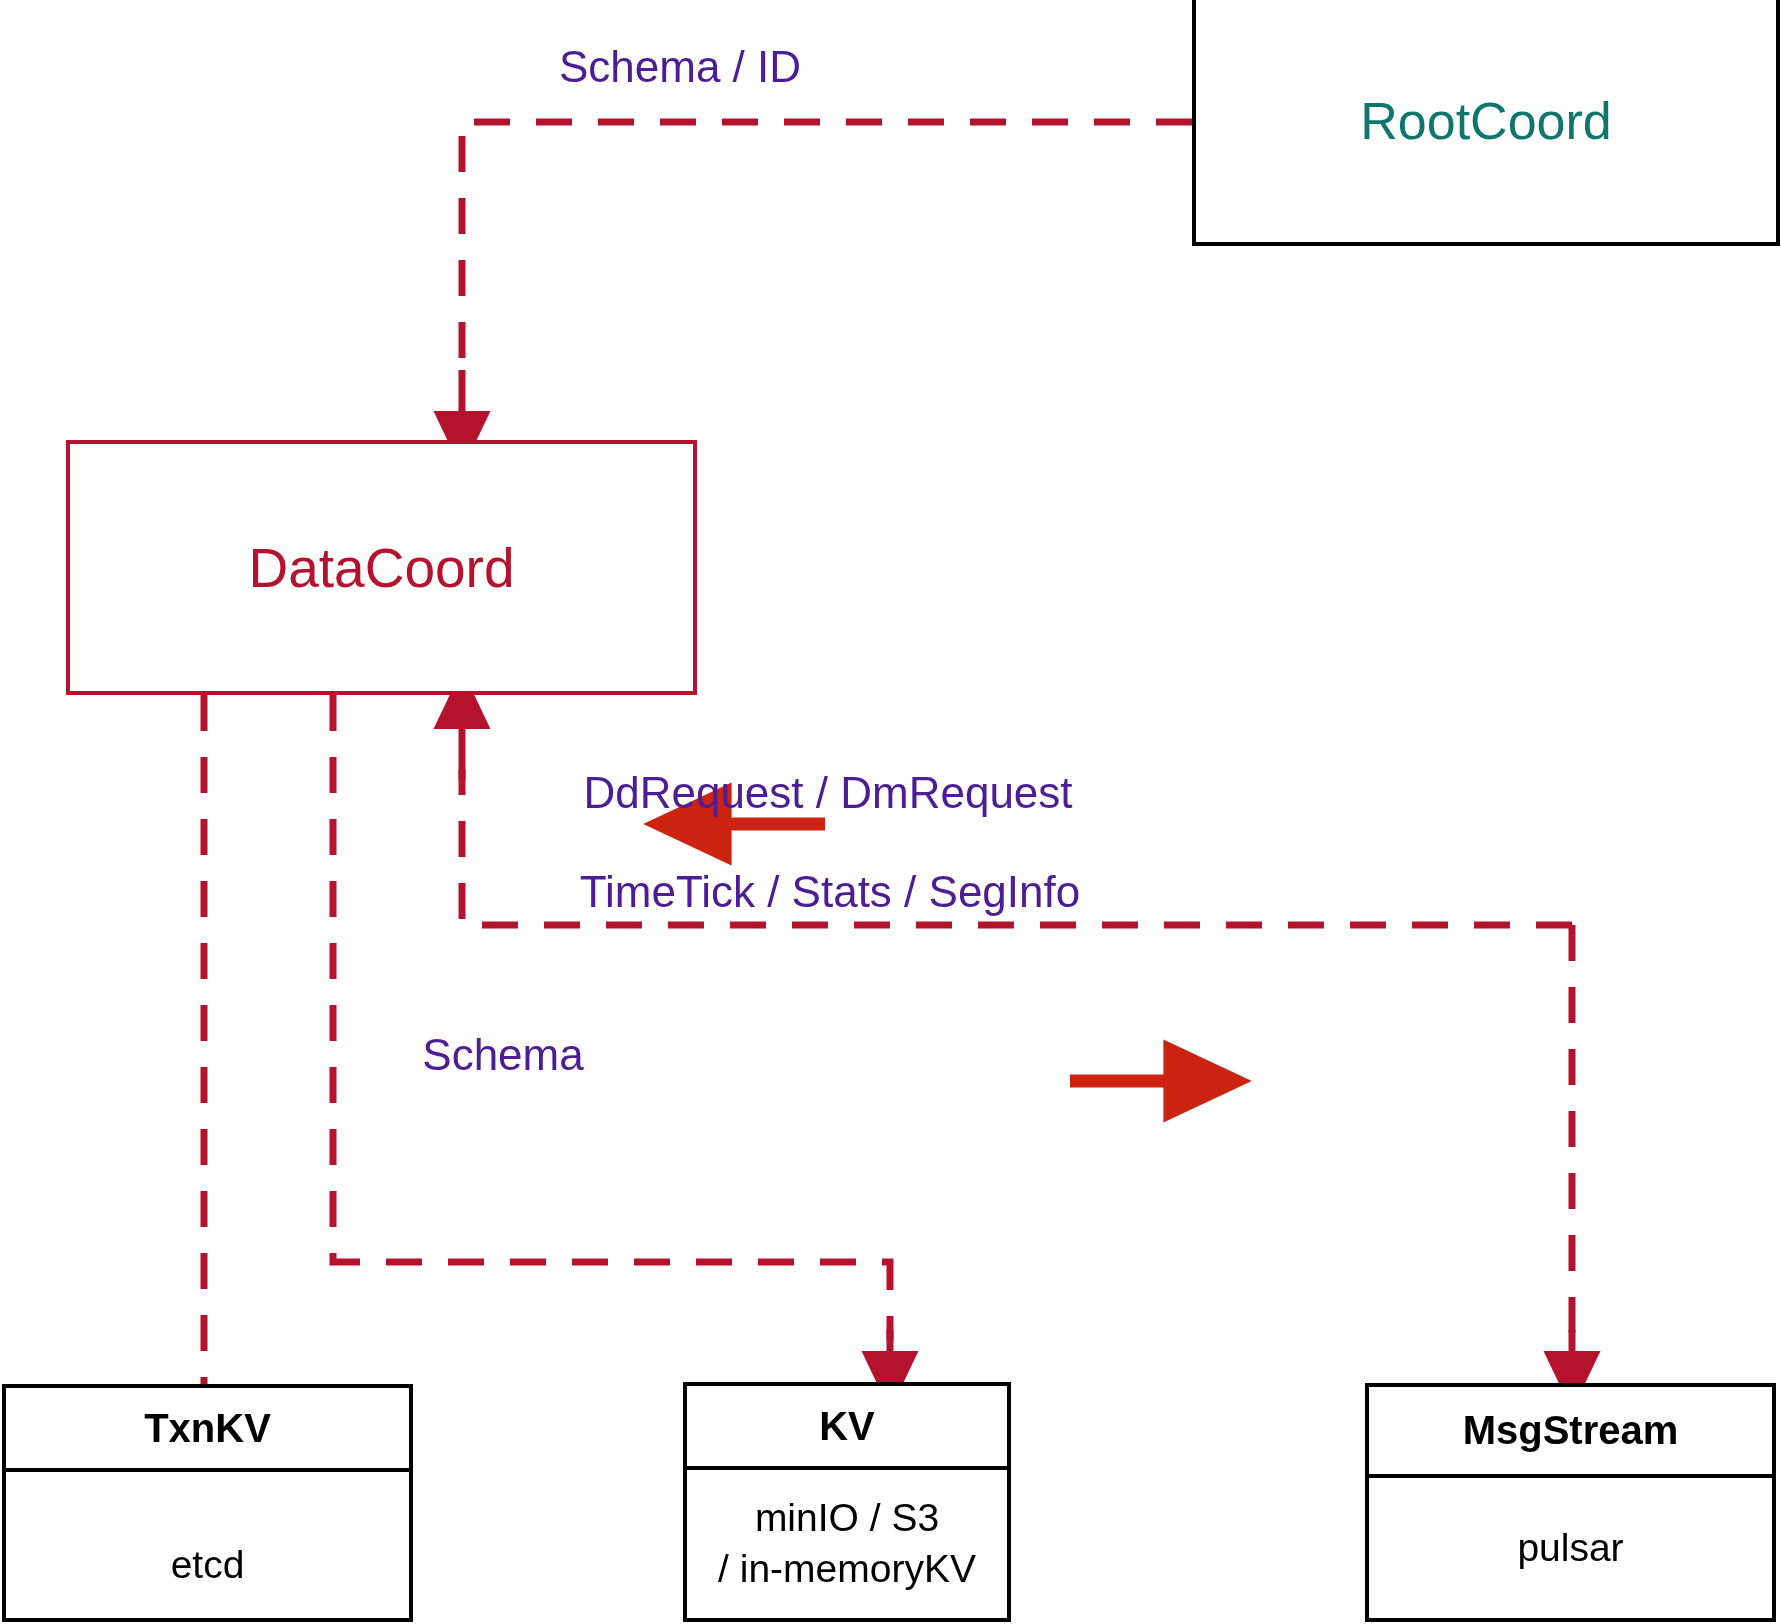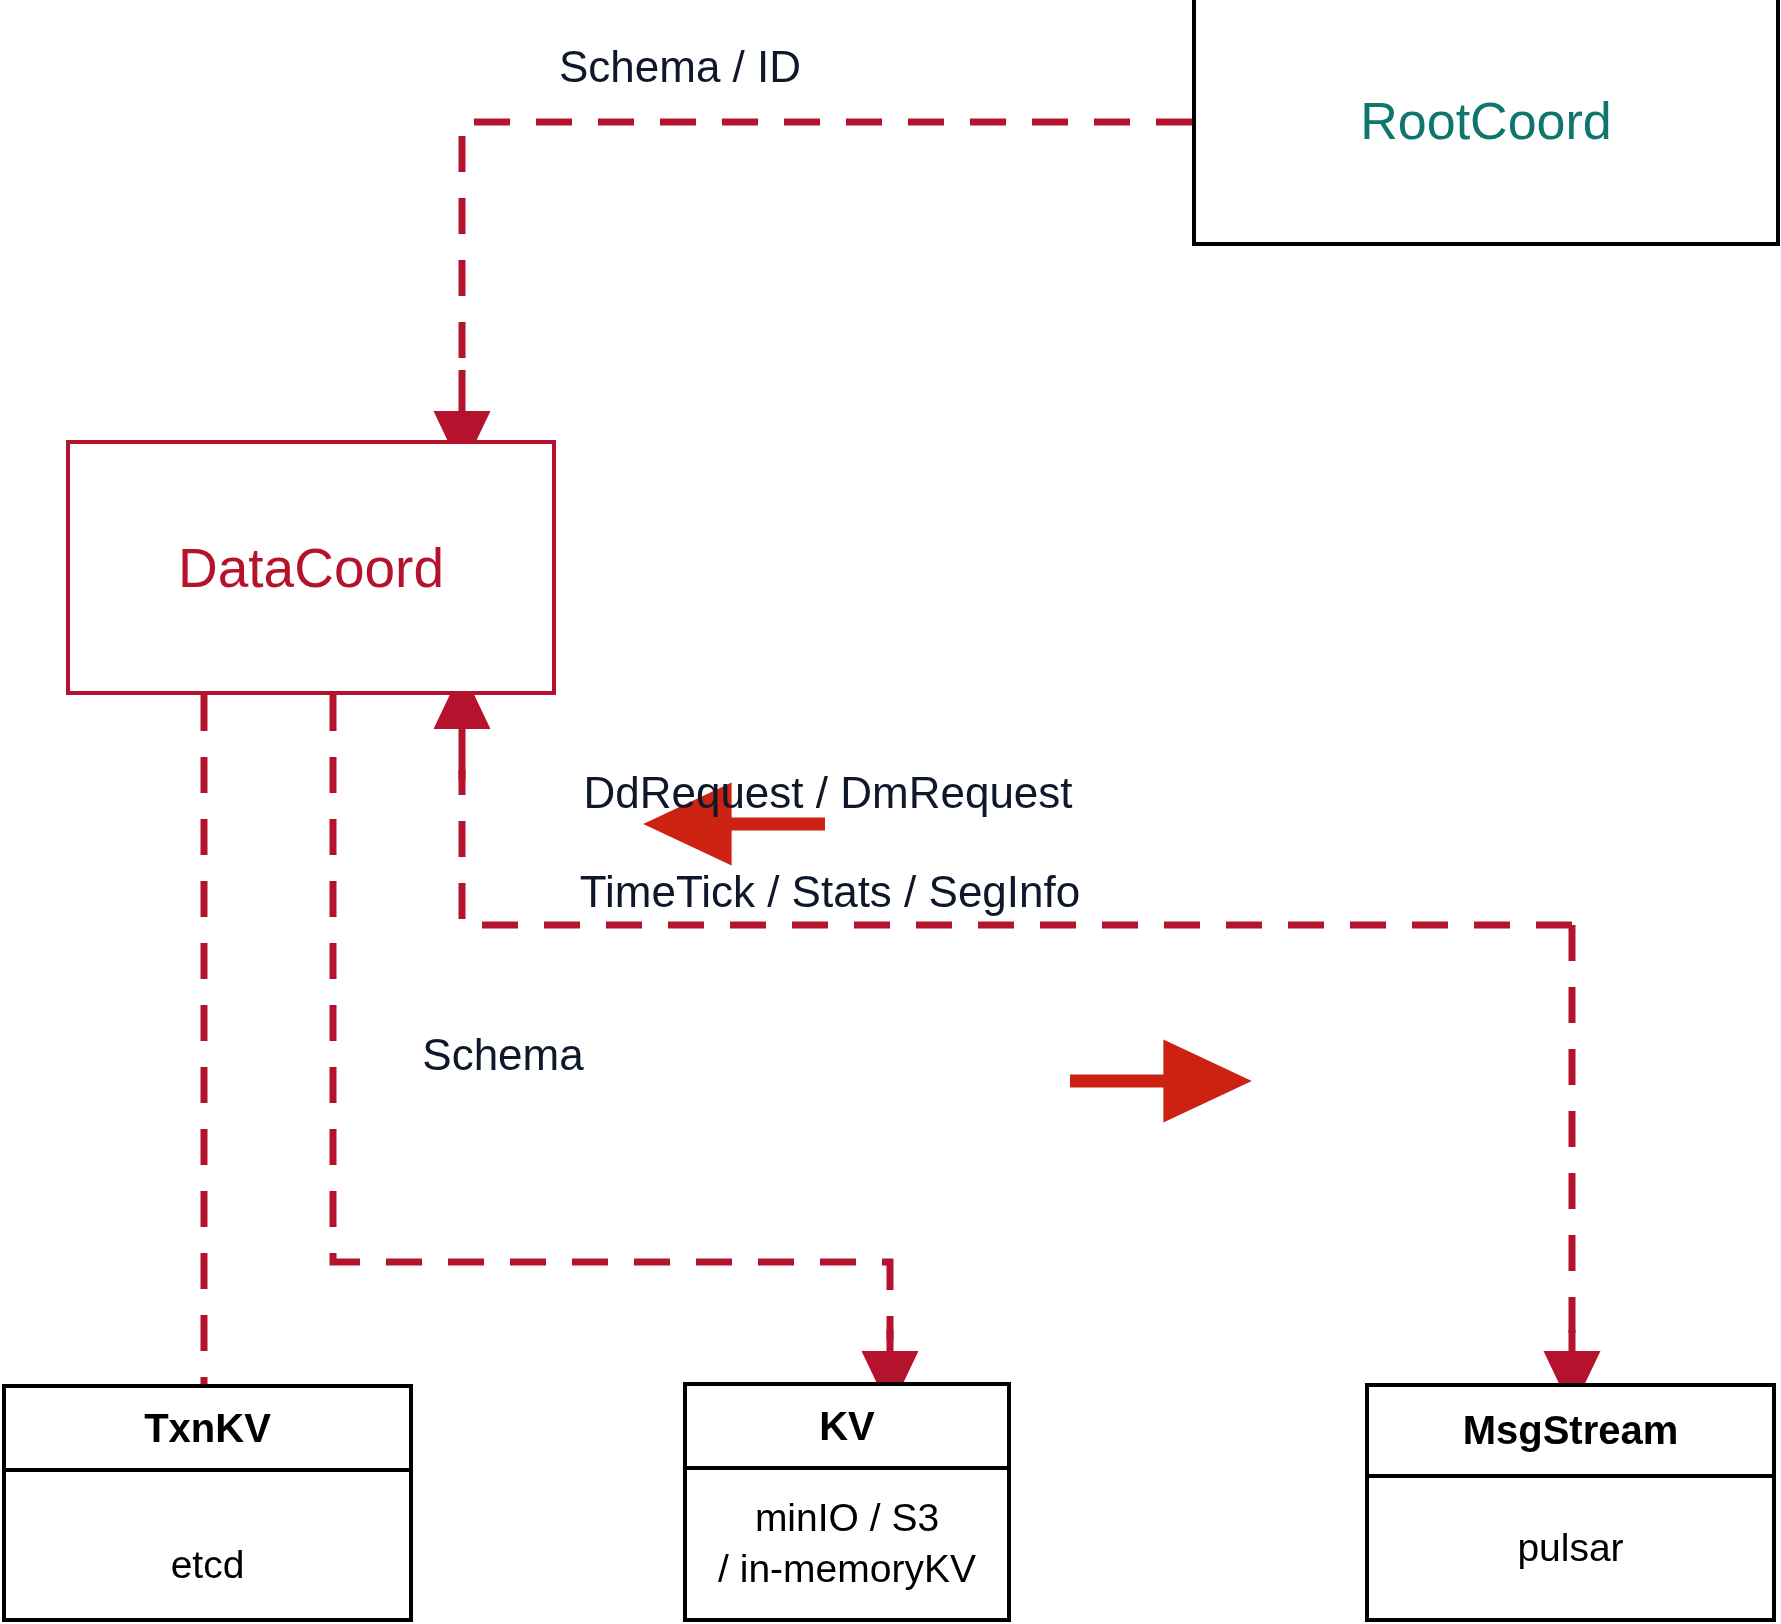--- a/index.html
+++ b/index.html
@@ -73,21 +73,21 @@
     align-items: center;
     justify-content: center;
     font-size: 39px;
     color: #000000;
     line-height: 1.30;
     text-align: center;
   }
   .edge-label {
     position: absolute;
     font-size: 44px;
-    color: #0f172a;
+    color: #4c1d95;
     white-space: nowrap;
     text-align: center;
   }
 </style>
 </head>
 <body>
 
 <div id="canvas">
 
   <svg id="diagram-svg" viewBox="0 0 1781 1624" xmlns="http://www.w3.org/2000/svg">
@@ -130,21 +130,21 @@
 
     <g>
       <path d="M 1070 1081 L 1205 1081" fill="none" stroke="#cc2211" stroke-width="13" marker-end="url(#solid-arrow)" stroke-linecap="butt"></path>
     </g>
   </svg>
 
   <div class="node-box node-plain" style="left:1192px; top:-4px; width:588px; height:250px;">
     <span class="node-label-plain">RootCoord</span>
   </div>
 
-  <div class="node-box node-accent" style="left:66px; top:440px; width:490px; height:255px;align-items:center;">
+  <div class="node-box node-accent" style="left:66px; top:440px; width:631px; height:255px;align-items:center;">
     <span class="node-label-accent">DataCoord</span>
   </div>
 
   <div class="node-box node-split" style="left:2px; top:1384px; width:411px; height:238px;gap:40px;">
     <div class="split-header" style="height:84px;">TxnKV</div>
     <div class="split-body">
       <div>etcd</div>
     </div>
   </div>
 

